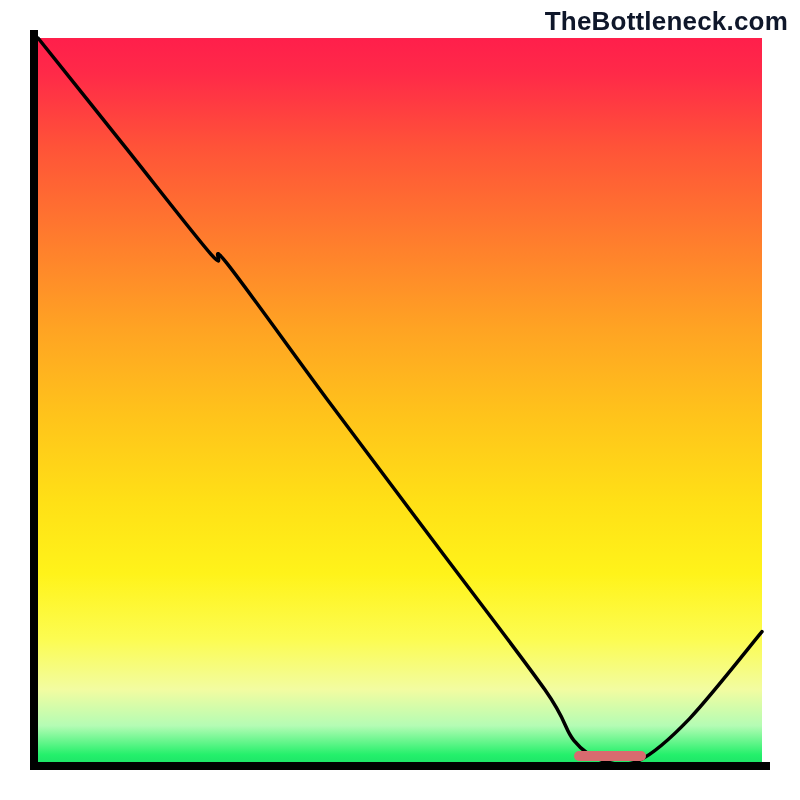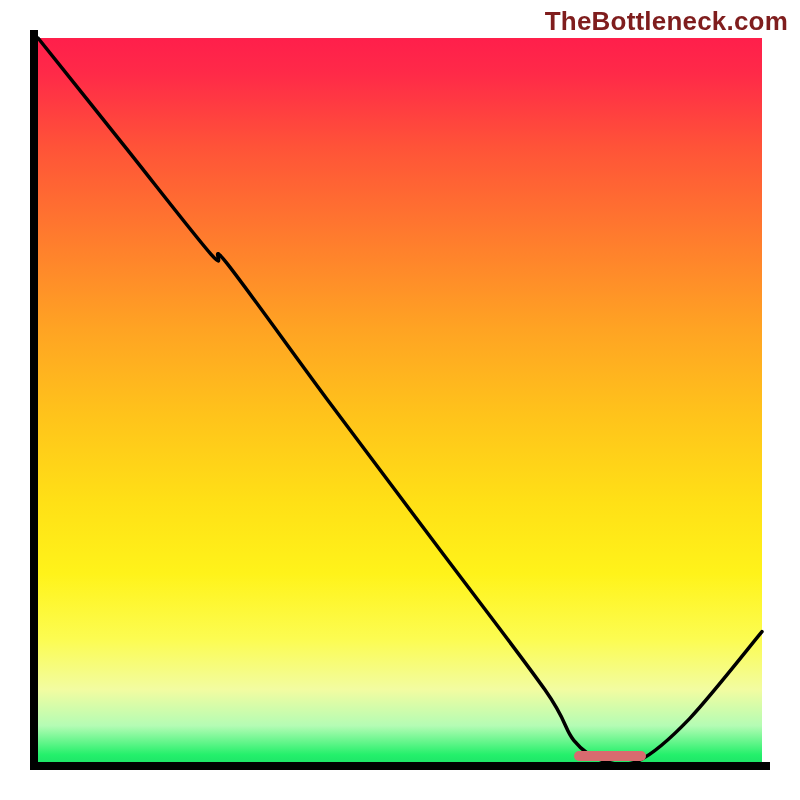--- a/index.html
+++ b/index.html
@@ -41,21 +41,21 @@
     position: absolute;
     background: #000;
   }
   .watermark {
     position: absolute;
     top: 6px;
     right: 12px;
     font-family: Arial, Helvetica, sans-serif;
     font-size: 26px;
     font-weight: 600;
-    color: #7f1d1d;
+    color: #0f172a;
     letter-spacing: 0.2px;
     user-select: none;
   }
   .curve-svg {
     position: absolute;
     inset: 0;
     width: 100%;
     height: 100%;
     overflow: visible;
   }

